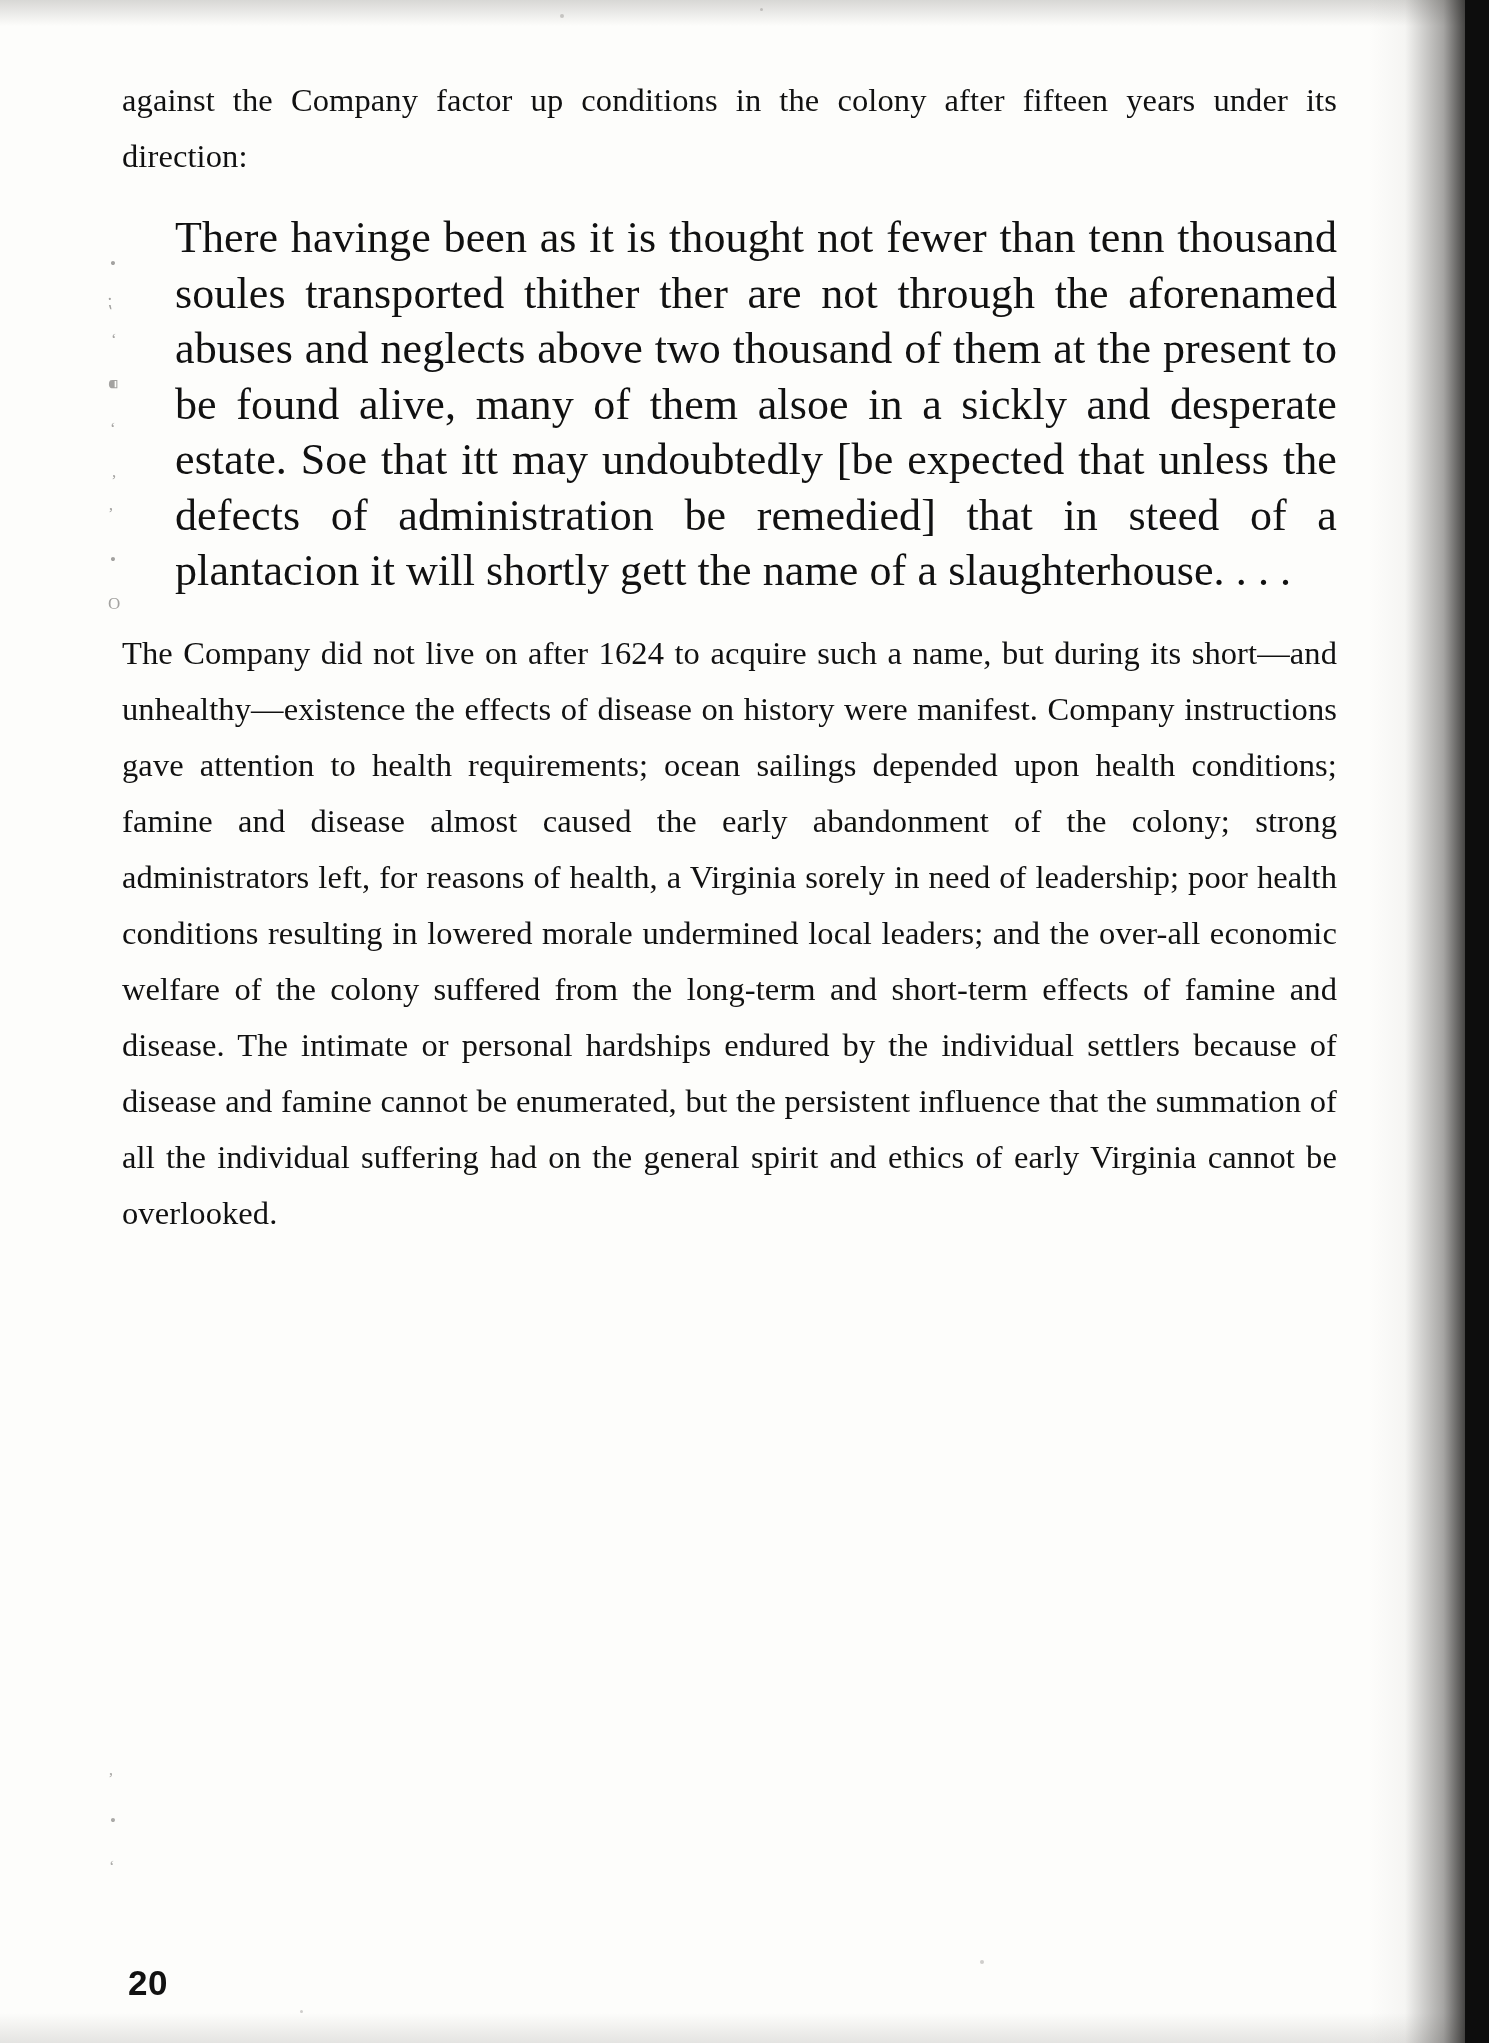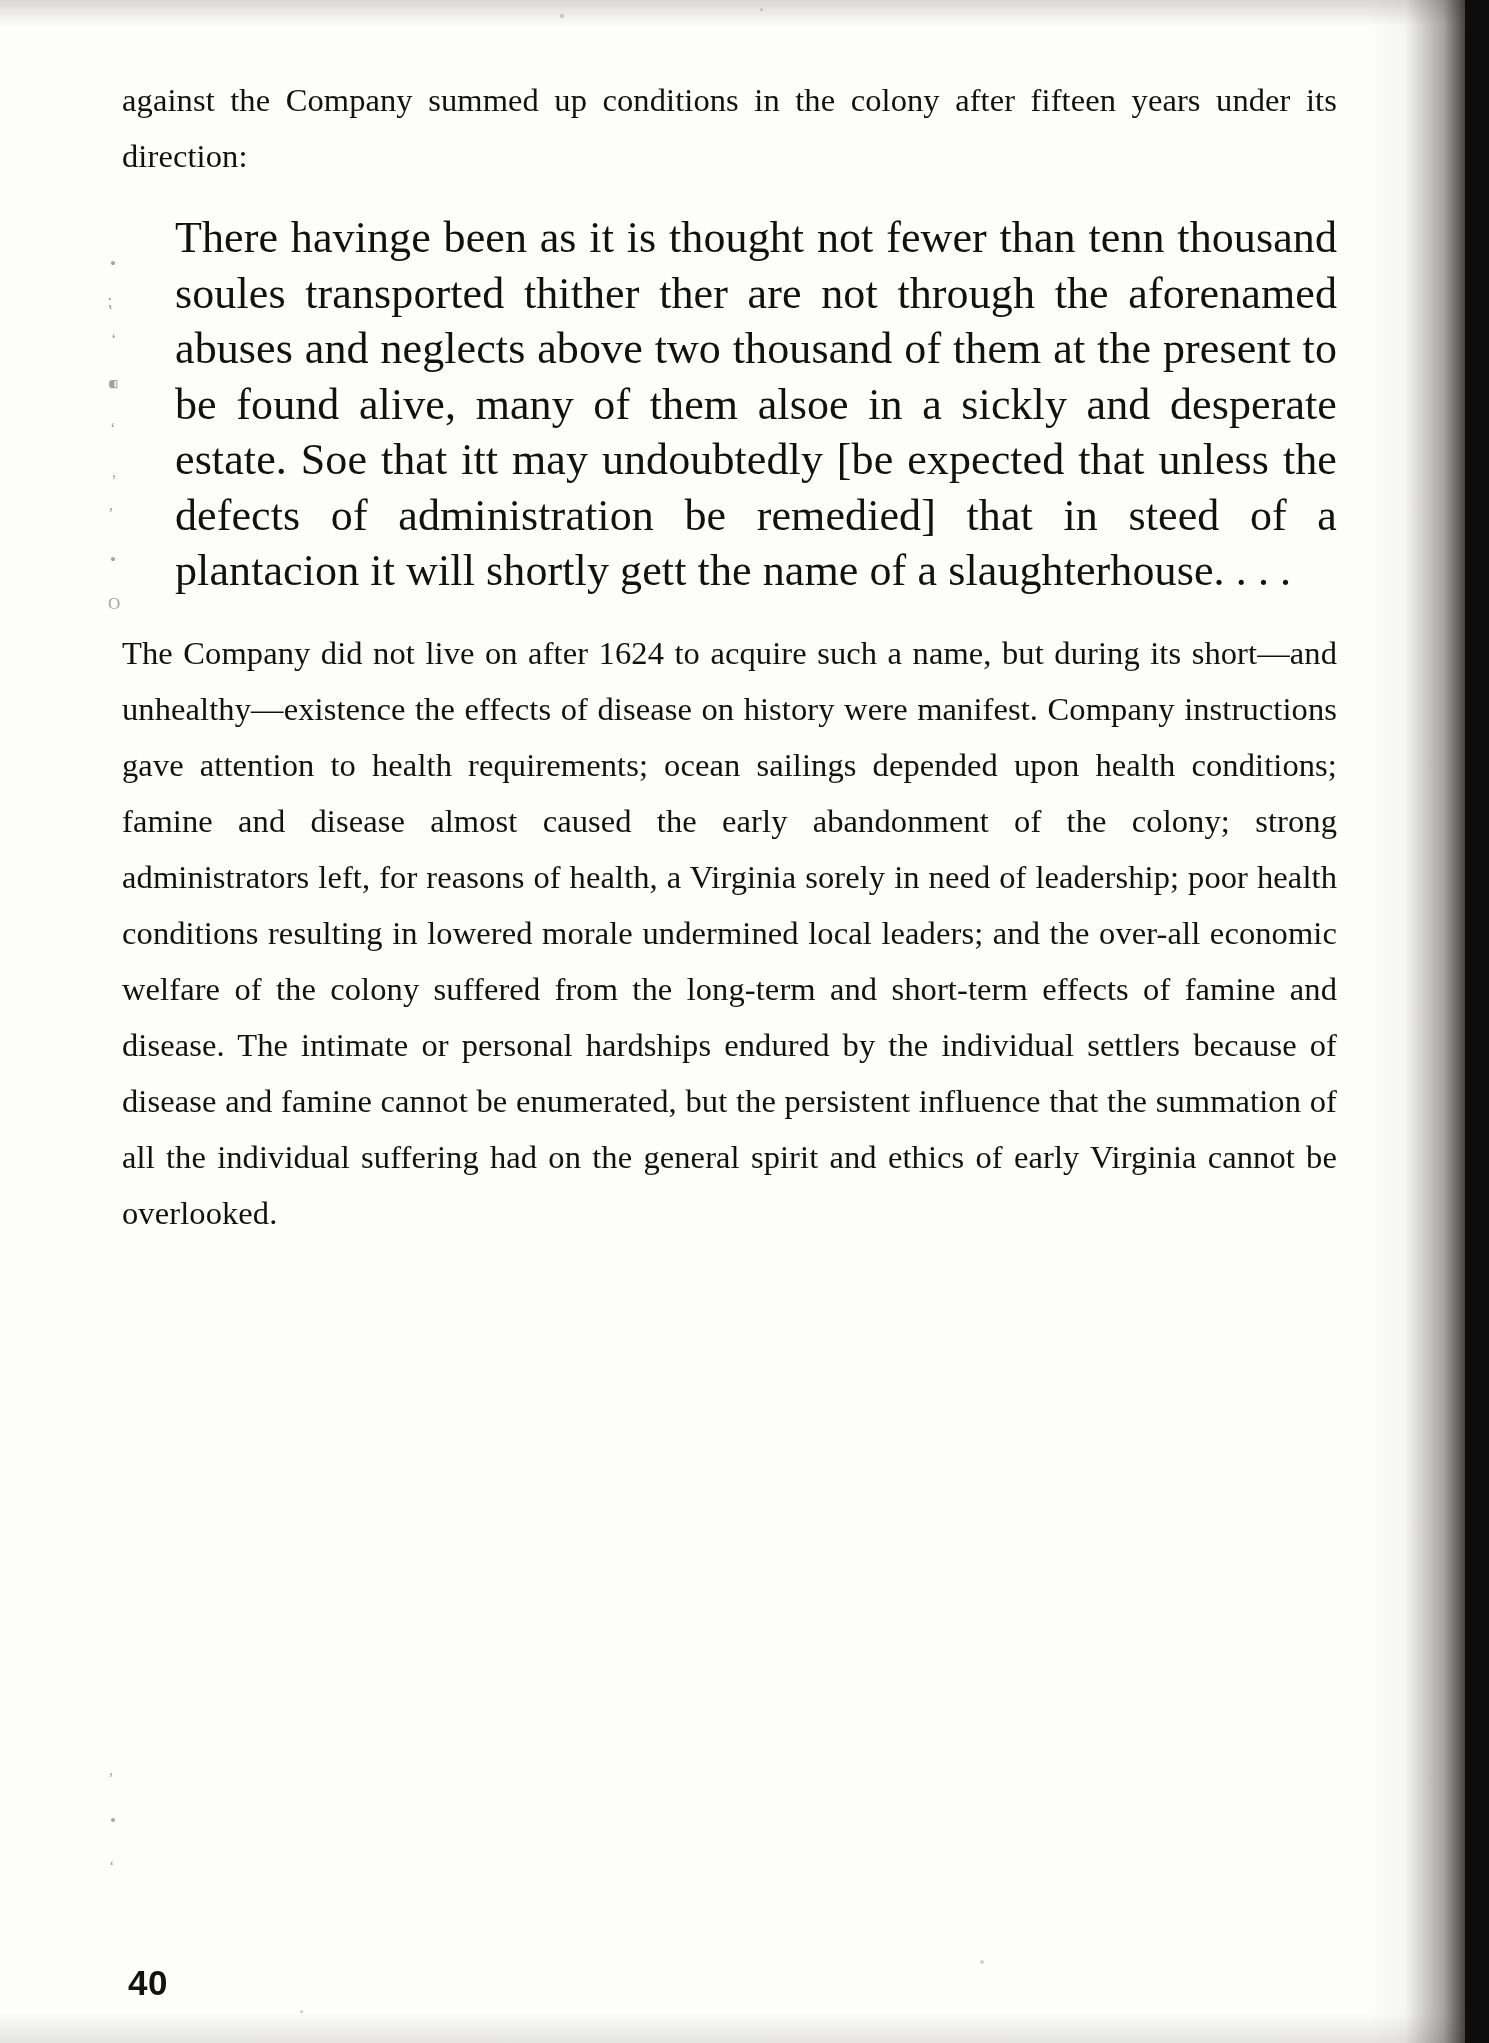--- a/index.html
+++ b/index.html
@@ -179,26 +179,26 @@
     <span style="top:88px;left:1px;">‘</span>
   </div>
 
   <div class="speck" style="left:560px;top:14px;width:4px;height:4px;"></div>
   <div class="speck" style="left:760px;top:8px;width:3px;height:3px;"></div>
   <div class="speck" style="left:980px;top:1960px;width:4px;height:4px;"></div>
   <div class="speck" style="left:300px;top:2010px;width:3px;height:3px;"></div>
 
   <div class="content">
 
-    <p class="para-lead">against the Company summed up conditions in the colony after fifteen years under its direction:</p>
+    <p class="para-lead">against the Company factor up conditions in the colony after fifteen years under its direction:</p>
 
     <p class="quote">There havinge been as it is thought not fewer than tenn thousand soules transported thither ther are not through the aforenamed abuses and neglects above two thousand of them at the present to be found alive, many of them alsoe in a sickly and desperate estate. Soe that itt may undoubtedly [be expected that unless the defects of administration be remedied] that in steed of a plantacion it will shortly gett the name of a slaughterhouse. . . .</p>
 
     <p class="para-lead body-block">The Company did not live on after 1624 to acquire such a name, but during its short—and unhealthy—existence the effects of disease on history were manifest. Company instructions gave attention to health requirements; ocean sailings depended upon health conditions; famine and disease almost caused the early abandonment of the colony; strong administrators left, for reasons of health, a Virginia sorely in need of leadership; poor health conditions resulting in lowered morale undermined local leaders; and the over-all economic welfare of the colony suffered from the long-term and short-term effects of famine and disease. The intimate or personal hardships endured by the individual settlers because of disease and famine cannot be enumerated, but the persistent influence that the summation of all the individual suffering had on the general spirit and ethics of early Virginia cannot be overlooked.</p>
 
 
   </div>
 
-  <div class="folio">40</div>
+  <div class="folio">20</div>
 
   <div class="gutter-shadow"></div>
   <div class="gutter-edge"></div>
 </div>
 
 </body></html>

